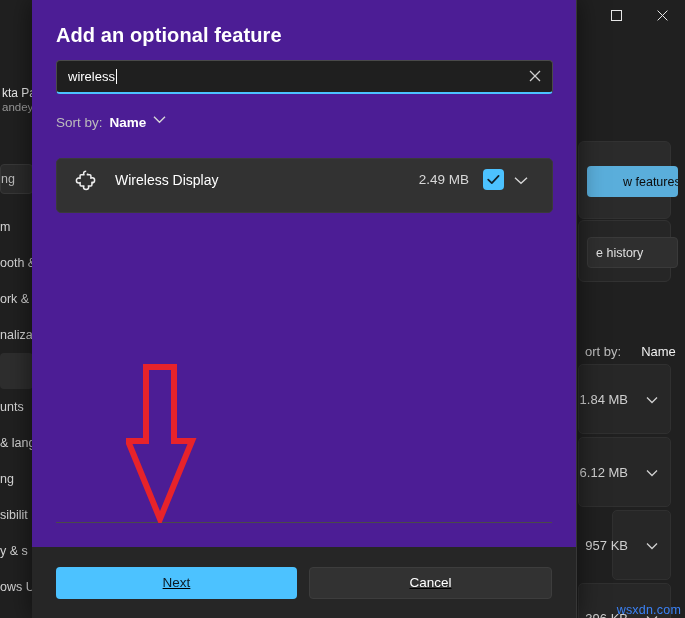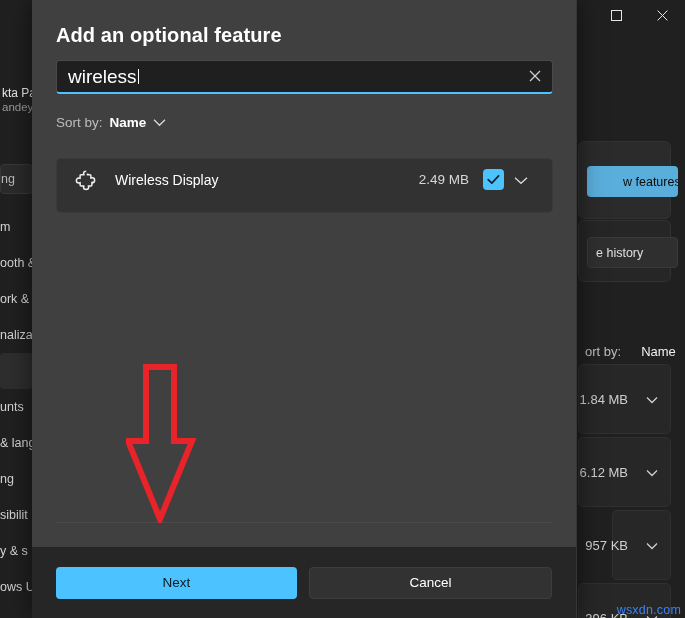--- a/index.html
+++ b/index.html
@@ -92,21 +92,21 @@
   }
   .bg-featrow .chev { color: #d5d5d5; }
   .watermark {
     position: absolute; right: 4px; bottom: 1px;
     color: #3b82f6; font-size: 12.5px; letter-spacing: .2px;
   }
 
   
   .dialog {
     position: absolute; left: 32px; top: 0; width: 545px; height: 618px;
-    background: #404040;
+    background: #4c1d95;
     box-shadow: 0 0 24px rgba(0,0,0,.55);
     border-right: 1px solid #373737;
     display: flex; flex-direction: column;
   }
   .dlg-body { position: relative; flex: 1 1 auto; }
   .dlg-title {
     position: absolute; left: 24px; top: 24px;
     font-size: 20px; font-weight: 600; color: #ffffff;
     letter-spacing: .1px;
   }
@@ -116,35 +116,35 @@
     background: #1f1f1f; border: 1px solid #4a4a4a;
     border-bottom: 2px solid #4cc2ff;
     border-radius: 4px;
     display: flex; align-items: center;
   }
   .searchbox .txtwrap {
     flex: 1 1 auto; display: flex; align-items: center;
     padding-left: 11px; overflow: hidden;
   }
   .searchbox .txt {
-    font-size: 19px; color: #ffffff; white-space: nowrap;
+    font-size: 13px; color: #ffffff; white-space: nowrap;
   }
   .caret {
     display: inline-block; width: 1px; height: 15px;
     background: #ffffff; margin-left: 1px;
   }
   .clear-btn {
     width: 34px; height: 32px; flex: 0 0 34px;
     display: flex; align-items: center; justify-content: center;
     color: #cfcfcf; border-radius: 3px;
   }
   
   .sortrow {
     position: absolute; left: 24px; top: 115px;
-    display: flex; align-items: center; gap: 7px;
+    display: flex; align-items: flex-start; gap: 7px;
     font-size: 13.5px;
   }
   .sortrow .lbl { color: #bdbdbd; }
   .sortrow .val { color: #ffffff; font-weight: 600; }
   .sortrow .chev { color: #cfcfcf; display: flex; align-items: center; }
 
   
   .feature-row {
     position: absolute; left: 24px; top: 158px; width: 497px; height: 55px;
     background: #323232; border: 1px solid #3a3a3a; border-radius: 5px;
@@ -175,20 +175,21 @@
   .red-arrow {
     position: absolute; left: 94px; top: 363px;
     width: 74px; height: 160px;
   }
 
   
   .dlg-footer {
     flex: 0 0 71px; background: #262626;
     display: flex; align-items: center; gap: 12px;
     padding: 0 24px;
+    text-decoration: underline;
   }
   .dlg-btn {
     height: 32px; flex: 1 1 0; border-radius: 4px;
     display: flex; align-items: center; justify-content: center;
     font-size: 13.5px;
   }
   .dlg-btn.primary { background: #4cc2ff; color: #0d1b24; }
   .dlg-btn.secondary { background: #323232; border: 1px solid #3d3d3d; color: #ffffff; }
 </style>
 </head>

